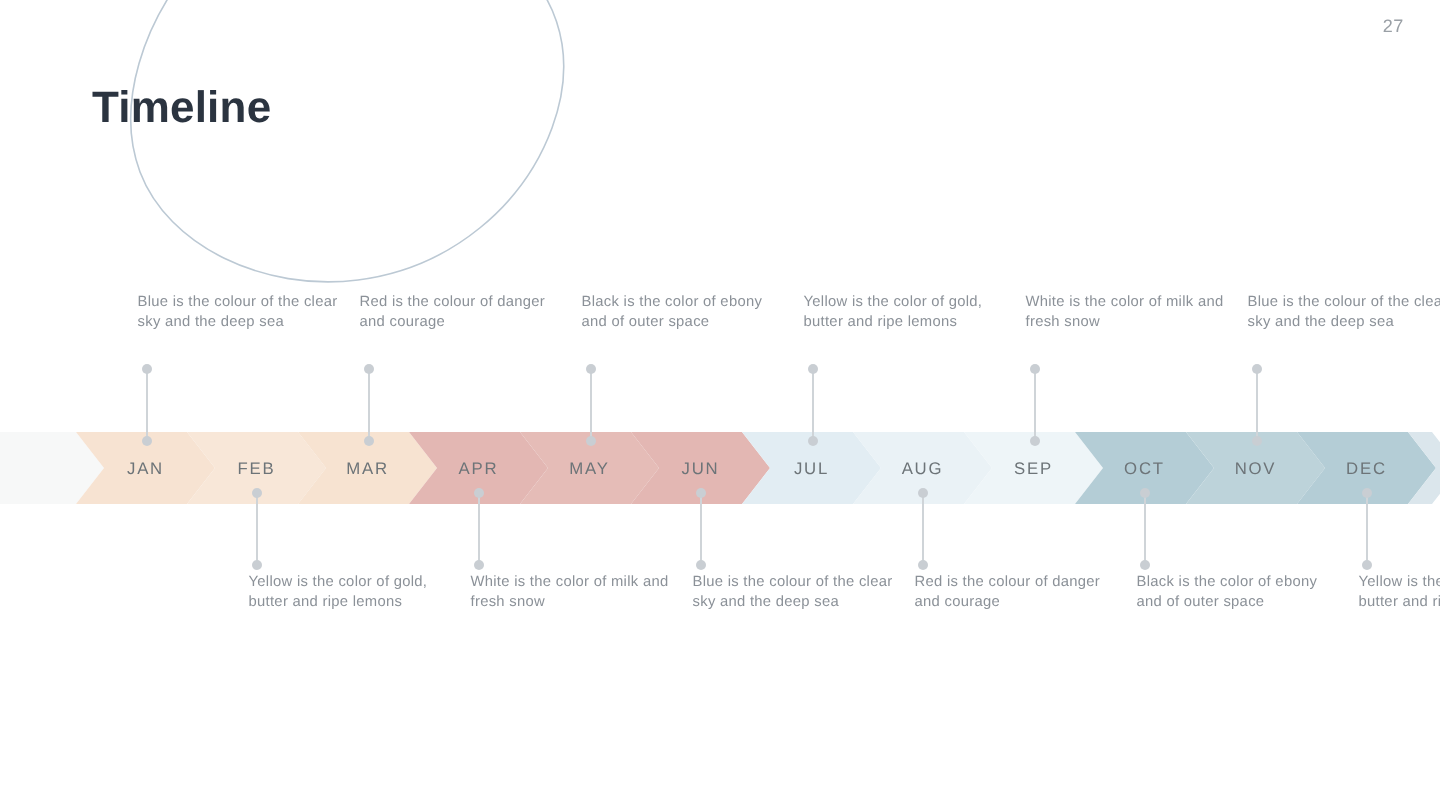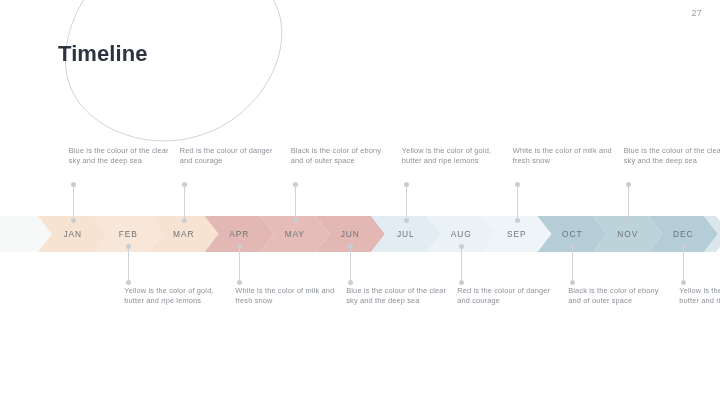--- a/index.html
+++ b/index.html
@@ -34,21 +34,21 @@
     right: 18px;
     top: 8px;
     font-size: 9px;
     color: #9aa0a6;
     letter-spacing: .3px;
   }
 
   
   #page-title {
     position: absolute;
-    left: 58px;
+    left: 46px;
     top: 41px;
     font-size: 22px;
     font-weight: bold;
     color: #2b3440;
     letter-spacing: .1px;
   }
 
   
   #timeline-bar {
     position: absolute;

